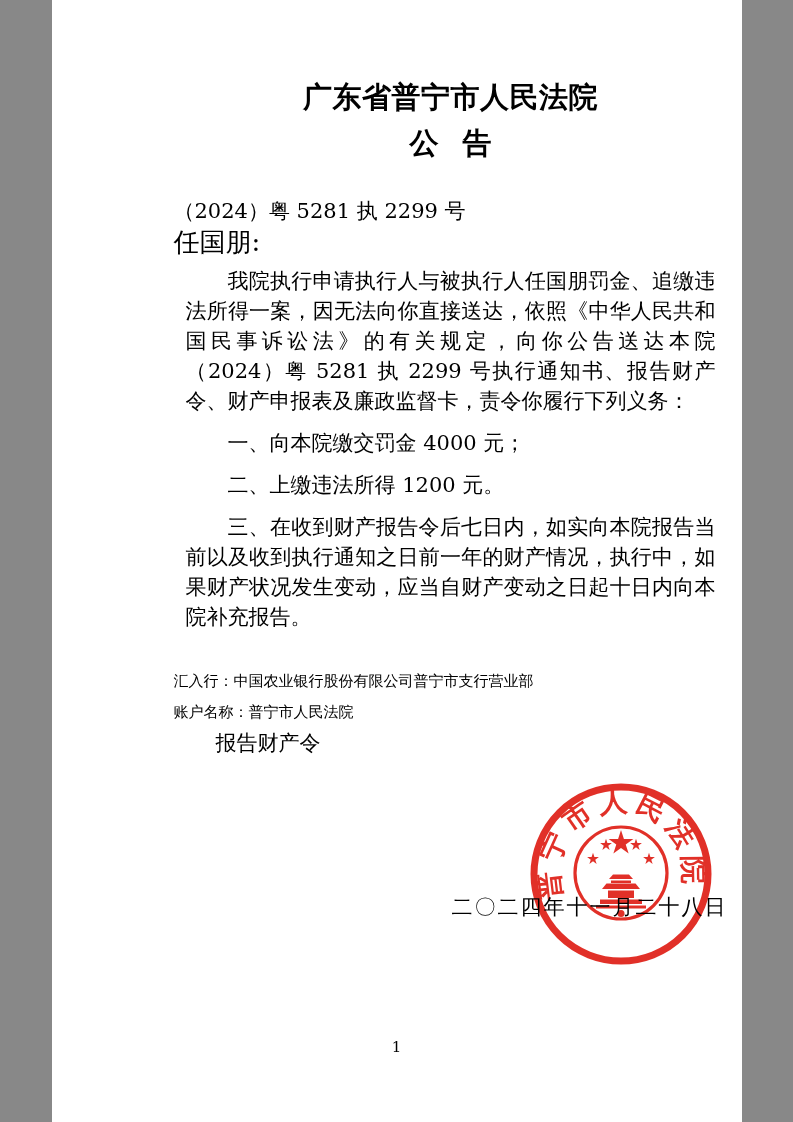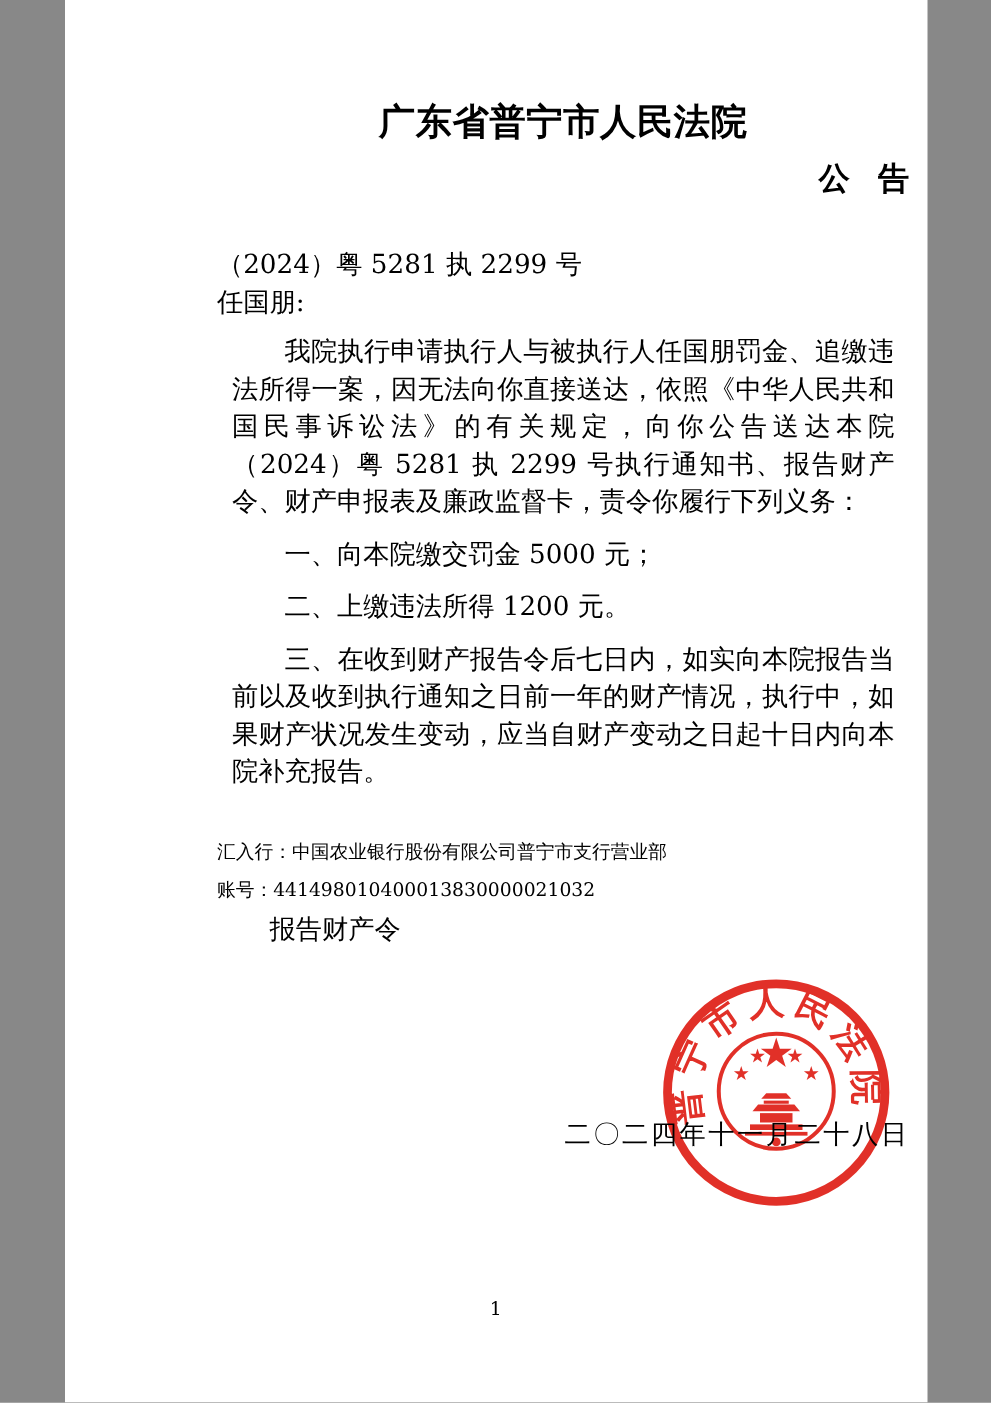--- a/index.html
+++ b/index.html
@@ -19,33 +19,33 @@
   }
   .court-title {
     margin:0; padding-top:80px;
     font-size:29px; font-weight:bold;
     line-height:34px;
     text-align:center;
     letter-spacing:0.5px;
   }
   .doc-type {
     margin:12px 0 0 0;
-    font-size:25px; font-weight:bold;
+    font-size:29px; font-weight:bold;
     line-height:34px;
-    text-align:right;
+    text-align:center;
     word-spacing:14px;
   }
   .case-number {
     margin-top:38px;
     font-size:21px; line-height:26px;
     text-align:left;
   }
   .addressee {
     margin-top:3px;
-    font-size:21px; line-height:30px;
+    font-size:26px; line-height:30px;
     text-align:left;
   }
   .body-par {
     margin:12px;
     font-size:21px; line-height:30px;
     text-align:justify;
     text-indent:2em;
   }
   .intro { margin-top:9px; }
   .remit-block { margin-top:34px; }
@@ -103,29 +103,29 @@
     <h1 class="court-title">广东省普宁市人民法院</h1>
 
     <h2 class="doc-type">公 告</h2>
 
     <div class="case-number">（2024）粤 5281 执 2299 号</div>
 
     <div class="addressee">任国朋:</div>
 
     <p class="body-par intro">我院执行申请执行人与被执行人任国朋罚金、追缴违法所得一案，因无法向你直接送达，依照《中华人民共和国民事诉讼法》的有关规定，向你公告送达本院（2024）粤 5281 执 2299 号执行通知书、报告财产令、财产申报表及廉政监督卡，责令你履行下列义务：</p>
 
-    <p class="body-par">一、向本院缴交罚金 5000 元；</p>
+    <p class="body-par">一、向本院缴交罚金 4000 元；</p>
 
     <p class="body-par">二、上缴违法所得 1200 元。</p>
 
     <p class="body-par">三、在收到财产报告令后七日内，如实向本院报告当前以及收到执行通知之日前一年的财产情况，执行中，如果财产状况发生变动，应当自财产变动之日起十日内向本院补充报告。</p>
 
     <div class="remit-block">
       <p class="remit-line">汇入行：中国农业银行股份有限公司普宁市支行营业部</p>
-      <p class="remit-line">账号：441498010400013830000021032</p>
+      <p class="remit-line">账户名称：普宁市人民法院</p>
     </div>
 
 
     <p class="closing">报告财产令</p>
 
   </div>
 
   <div class="date-line">二〇二四年十一月二十八日</div>
 
   <div class="seal">

